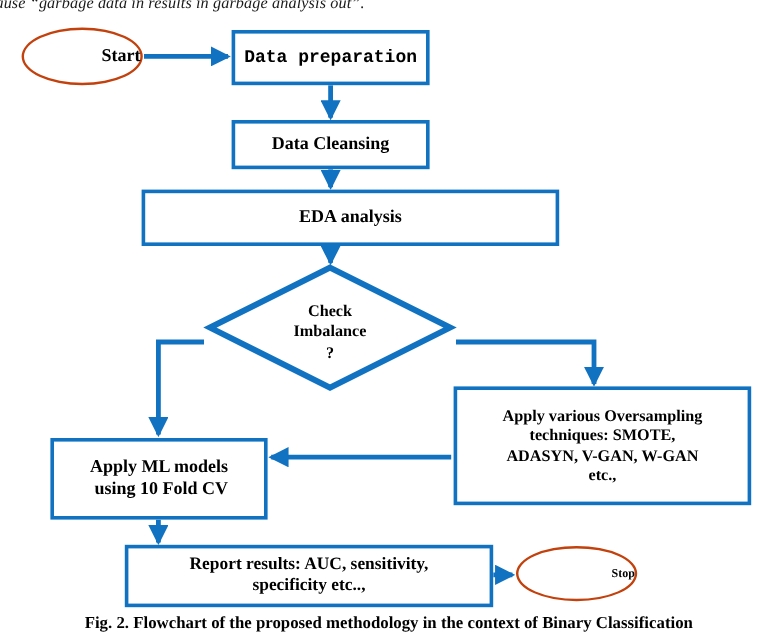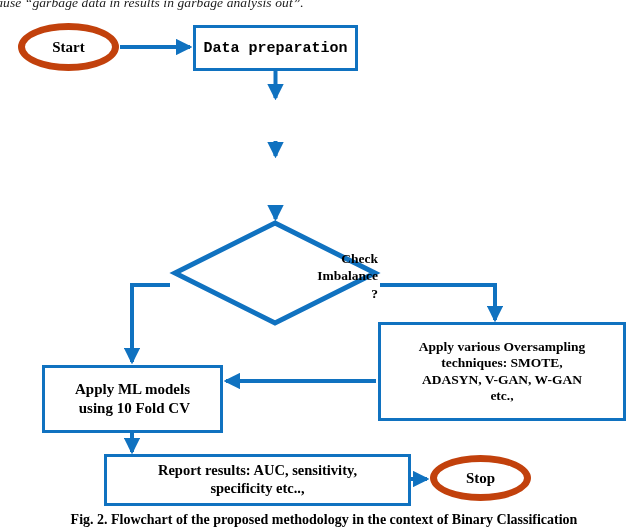--- a/index.html
+++ b/index.html
@@ -48,33 +48,34 @@
     text-align: center;
     font-family: "Liberation Serif", serif;
     font-weight: bold;
     color: #000000;
     background: #ffffff;
   }
   .box {
     border: 3px solid #1072C0;
   }
   .ellipse {
-    border: 7px solid #c2410c;
+    border: 2px solid #c2410c;
     border-radius: 50%;
+    justify-content: flex-end;
   }
 
   
   #node-start      { left: 18px;  top: 23px;  width: 101px; height: 48px;  font-size: 15px; }
   #node-dataprep   { left: 193px; top: 25px;  width: 165px; height: 46px;  font-size: 15px; font-family: Liberation Mono, monospace; }
   #node-cleansing  { left: 193px; top: 100px; width: 165px; height: 41px;  font-size: 15px; }
   #node-eda        { left: 118px; top: 158px; width: 348px; height: 47px;  font-size: 15px; }
   #node-oversample { left: 378px; top: 322px; width: 248px; height: 99px;  font-size: 13.5px; line-height: 1.22; padding: 14px 4px; }
   #node-mlmodels   { left: 42px;  top: 365px; width: 181px; height: 68px;  font-size: 15px; line-height: 1.25; text-align: right; }
   #node-report     { left: 104px; top: 454px; width: 307px; height: 52px;  font-size: 14.5px; line-height: 1.22; padding: 0 5px; }
-  #node-stop       { left: 430px; top: 455px; width: 101px; height: 46px;  font-size: 15px; }
+  #node-stop       { left: 430px; top: 455px; width: 101px; height: 46px;  font-size: 10px; }
 
   .node .multiline { white-space: pre-line; }
 
   
   #node-decision {
     position: absolute;
     left: 172px;
     top: 220px;
     width: 206px;
     height: 106px;
@@ -83,21 +84,21 @@
     position: absolute;
     left: 0; top: 0;
     width: 100%; height: 100%;
     overflow: visible;
   }
   #node-decision .diamond-label {
     position: absolute;
     left: 0;
     top: 30px;
     width: 206px;
-    text-align: right;
+    text-align: center;
     font-family: "Liberation Serif", serif;
     font-weight: bold;
     font-size: 13.5px;
     line-height: 1.28;
     white-space: pre-line;
     color: #000000;
   }
 
   
   #connectors {
@@ -157,21 +158,27 @@
   </svg>
 
   <div class="node ellipse" id="node-start">
     <span class="multiline">Start</span>
   </div>
 
   <div class="node box" id="node-dataprep">
     <span class="multiline">Data preparation</span>
   </div>
 
-
+  <div class="node box" id="node-cleansing">
+    <span class="multiline">Data Cleansing</span>
+  </div>
+
+  <div class="node box" id="node-eda">
+    <span class="multiline">EDA analysis</span>
+  </div>
 
   <div id="node-decision">
     <svg viewBox="0 0 206 106" xmlns="http://www.w3.org/2000/svg">
       <polygon points="103,3 203,53 103,103 3,53" fill="#ffffff" stroke="#1072C0" stroke-width="5" stroke-linejoin="miter"></polygon>
     </svg>
     <div class="diamond-label">Check
 Imbalance
 ?</div>
   </div>
 

